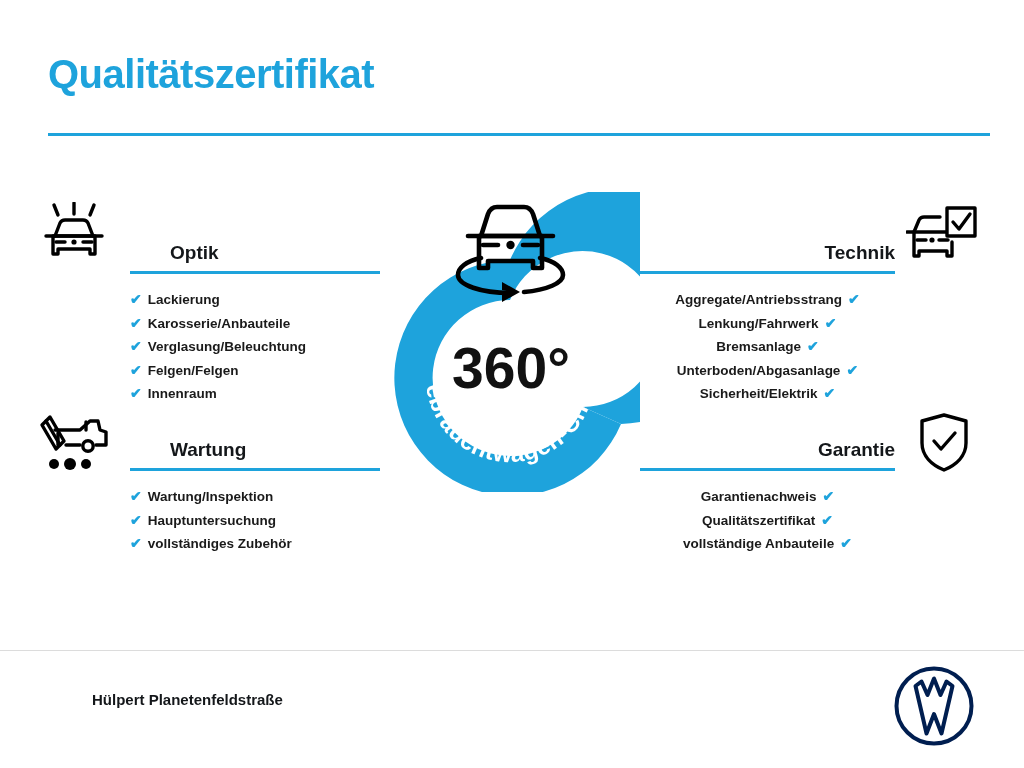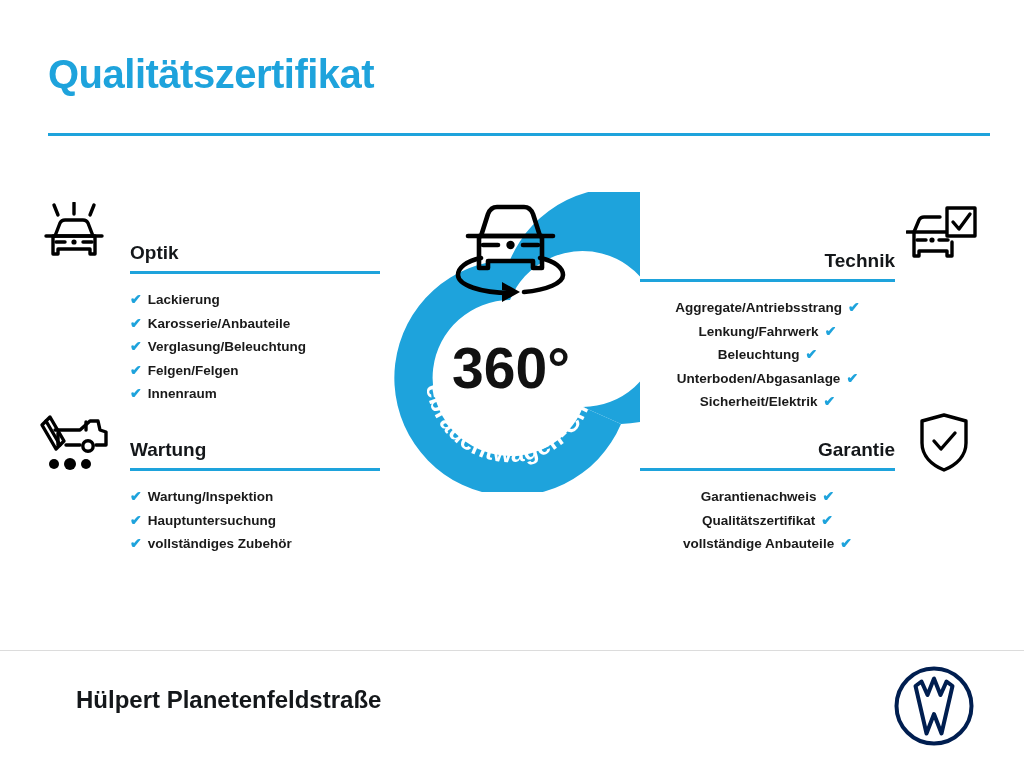--- a/index.html
+++ b/index.html
@@ -39,20 +39,21 @@
   .section-head {
     position: relative;
     height: 34px;
   }
   .section-title {
     font-size: 19px;
     font-weight: 700;
     color: #14171A;
     line-height: 26px;
     white-space: nowrap;
+    margin-left: 40px;
   }
   .section-rule {
     position: absolute;
     left: 0; right: 0;
     bottom: 0;
     height: 3px;
     background: #1EA3DC;
   }
   .item-list {
     list-style: none;
@@ -79,21 +80,21 @@
   .col-left .item { justify-content: flex-start; }
   .col-left .check { margin-right: 6px; }
 
   
   .col-right .section-title { text-align: right; }
   .col-right .item { justify-content: center; }
   .col-right .check { margin-left: 6px; }
 
   #section-optik    { left: 130px; top: 240px; width: 250px; }
   #section-wartung  { left: 130px; top: 437px; width: 250px; }
-  #section-technik  { left: 640px; top: 248px; width: 255px; }
+  #section-technik  { left: 640px; top: 240px; width: 255px; }
   #section-garantie { left: 640px; top: 437px; width: 255px; }
 
   
   .corner-icon { position: absolute; }
   #icon-optik    { left: 40px;  top: 202px; }
   #icon-wartung  { left: 34px;  top: 408px; }
   #icon-technik  { left: 906px; top: 204px; }
   #icon-garantie { left: 916px; top: 412px; }
 
   
@@ -105,22 +106,22 @@
 
   
   #footer-rule {
     position: absolute;
     left: 0; top: 650px;
     width: 1024px; height: 1px;
     background: #DCDCDC;
   }
   #footer-dealer {
     position: absolute;
-    left: 76px; top: 700px;
-    font-size: 24px;
+    left: 92px; top: 700px;
+    font-size: 15px;
     font-weight: 700;
     color: #14171A;
     line-height: 26px;
     transform: translateY(-50%);
     white-space: nowrap;
   }
   #vw-logo {
     position: absolute;
     left: 893px; top: 665px;
     width: 82px; height: 82px;
@@ -258,21 +259,21 @@
     <ul class="item-list">
       <li class="item">
         <span>Aggregate/Antriebsstrang</span>
         <span class="check">✔</span>
       </li>
       <li class="item">
         <span>Lenkung/Fahrwerk</span>
         <span class="check">✔</span>
       </li>
       <li class="item">
-        <span>Beleuchtung</span>
+        <span>Bremsanlage</span>
         <span class="check">✔</span>
       </li>
       <li class="item">
         <span>Unterboden/Abgasanlage</span>
         <span class="check">✔</span>
       </li>
       <li class="item">
         <span>Sicherheit/Elektrik</span>
         <span class="check">✔</span>
       </li>

